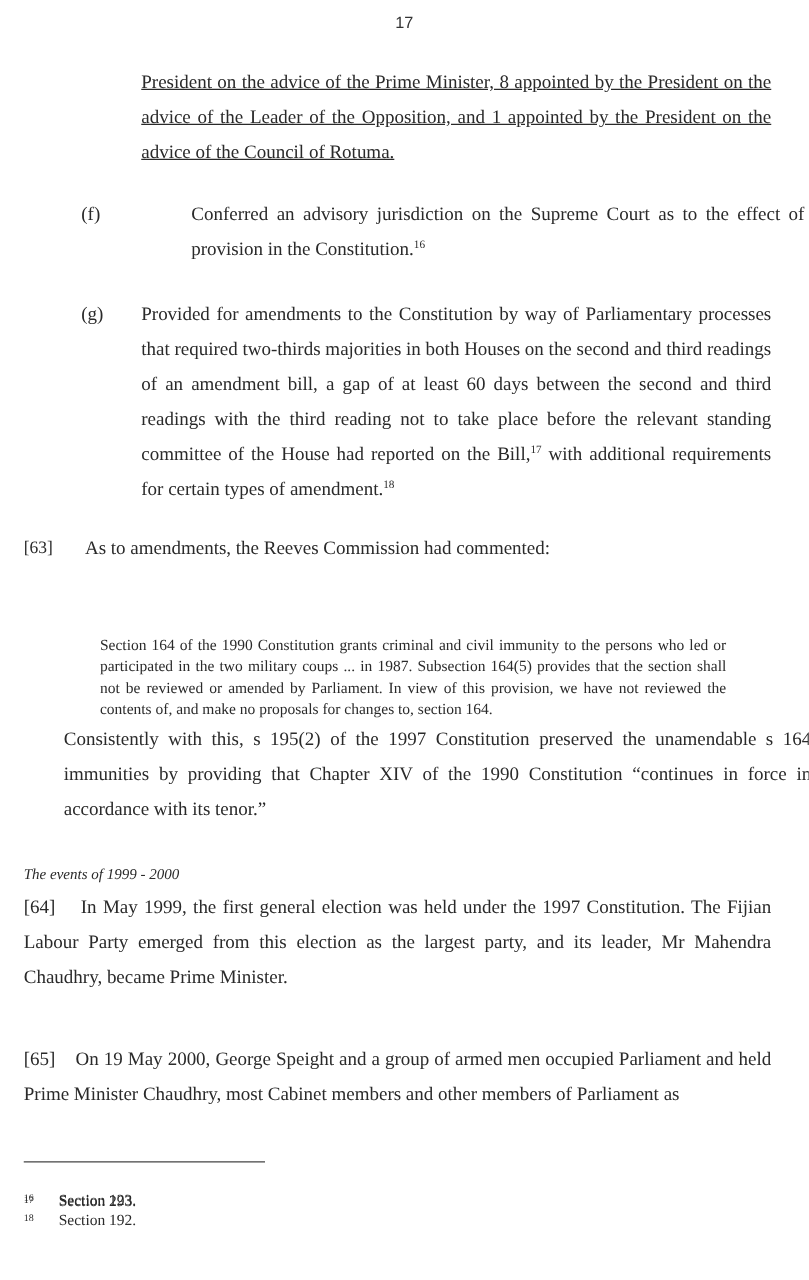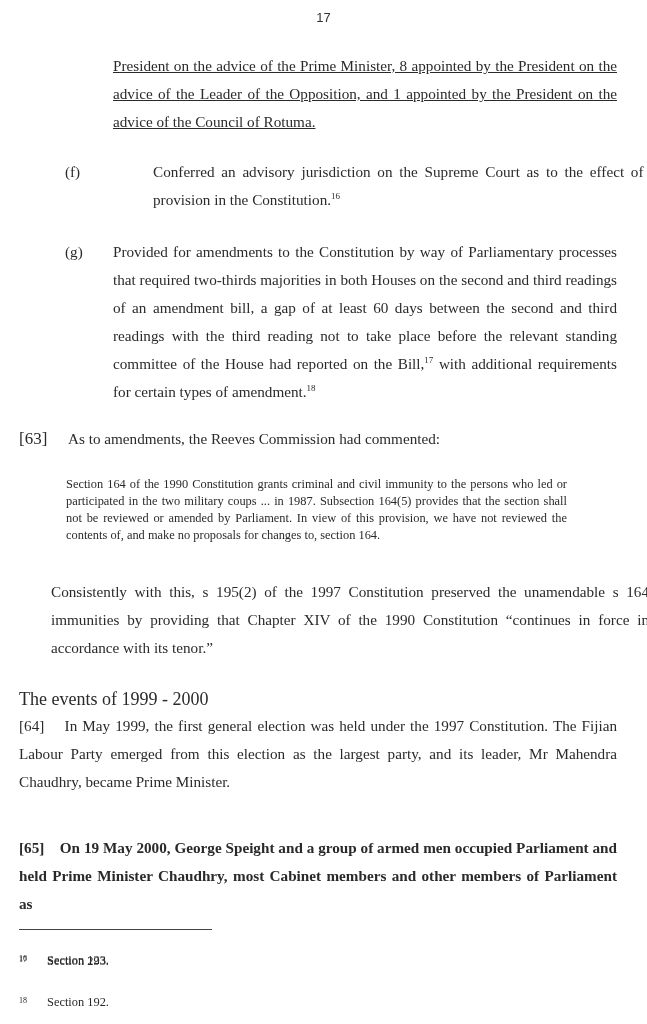--- a/index.html
+++ b/index.html
@@ -12,25 +12,25 @@
       font-family: "Liberation Sans", sans-serif; font-size: 13px; color: #333;
     }
     .p {
       position: absolute; font-size: 15.2px; line-height: 28px; text-align: justify;
       text-align-last: left;
     }
     .indent { left: 113px; width: 504px; }
     .label { position: absolute; font-size: 15.2px; line-height: 28px; }
     sup { font-size: 9px; line-height: 0; vertical-align: 6px; }
     .quote {
-      position: absolute; left: 66px; width: 501px; font-size: 12.4px; line-height: 17px;
-      text-align: justify; text-align-last: left;
+      position: absolute; left: 80px; width: 501px; font-size: 12.4px; line-height: 17px;
+      text-align: justify; text-align-last: left; margin-top: 32px;
     }
-    .para-num { position: absolute; left: 19px; font-size: 17px; line-height: 28px; }
-    .heading { position: absolute; left: 19px; font-size: 18px; line-height: 28px; }
+    .para-num { position: absolute; left: 19px; font-size: 14px; line-height: 28px; }
+    .heading { position: absolute; left: 19px; font-style: italic; font-size: 12px; line-height: 28px; }
     .full { left: 19px; width: 598px; }
     .rule { position: absolute; left: 19px; top: 929px; width: 193px; height: 1px; background: #444; }
     .fn { position: absolute; left: 19px; font-size: 12.4px; line-height: 15.5px; }
     .fn .fn-num { display: inline-block; width: 28px; font-size: 8px; vertical-align: 3px; }
   </style>
 </head>
 <body>
 
 <div class="page-number">17</div>
 
@@ -46,19 +46,19 @@
 <div class="p" style="left:68px; width:550px; top:425px;">As to amendments, the Reeves Commission had commented:</div>
 
 <div class="quote" style="top:476px;">Section 164 of the 1990 Constitution grants criminal and civil immunity to the persons who led or participated in the two military coups ...  in 1987.  Subsection 164(5) provides that the section shall not be reviewed or amended by Parliament.  In view of this provision, we have not reviewed the contents of, and make no proposals for changes to, section 164.</div>
 
 <div class="p full" style="top:578px;margin-left:32px;">Consistently with this, s 195(2) of the 1997 Constitution preserved the unamendable s 164 immunities by providing that Chapter XIV of the 1990 Constitution “continues in force in accordance with its tenor.”</div>
 
 <div class="heading" style="top:685px;">The events of 1999 - 2000</div>
 
 <div class="p full" style="top:712px; text-indent:0;"><span>[64]</span>&nbsp;&nbsp;&nbsp;&nbsp;<span>In May 1999, the first general election was held under the 1997 Constitution.  The Fijian Labour Party emerged from this election as the largest party, and its leader, Mr Mahendra Chaudhry, became Prime Minister.</span></div>
 
-<div class="p full" style="top:834px;font-weight:bold;"><span>[65]</span>&nbsp;&nbsp;&nbsp;&nbsp;<span>On 19 May 2000, George Speight and a group of armed men occupied Parliament and held Prime Minister Chaudhry, most Cabinet members and other members of Parliament as</span></div>
+<div class="p full" style="top:834px;"><span>[65]</span>&nbsp;&nbsp;&nbsp;&nbsp;<span>On 19 May 2000, George Speight and a group of armed men occupied Parliament and held Prime Minister Chaudhry, most Cabinet members and other members of Parliament as</span></div>
 
 <div class="rule"></div>
 
 <div class="fn" style="top:937px;margin-top:14px;"><span class="fn-num">16</span><span>Section 123.</span></div>
 <div class="fn" style="top:952px;"><span class="fn-num">17</span><span>Section 293.</span></div>
-<div class="fn" style="top:967px;margin-top:26px;"><span class="fn-num">18</span><span>Section 192.</span></div>
+<div class="fn" style="top:967px;"><span class="fn-num">18</span><span>Section 192.</span></div>
 
 </body></html>

